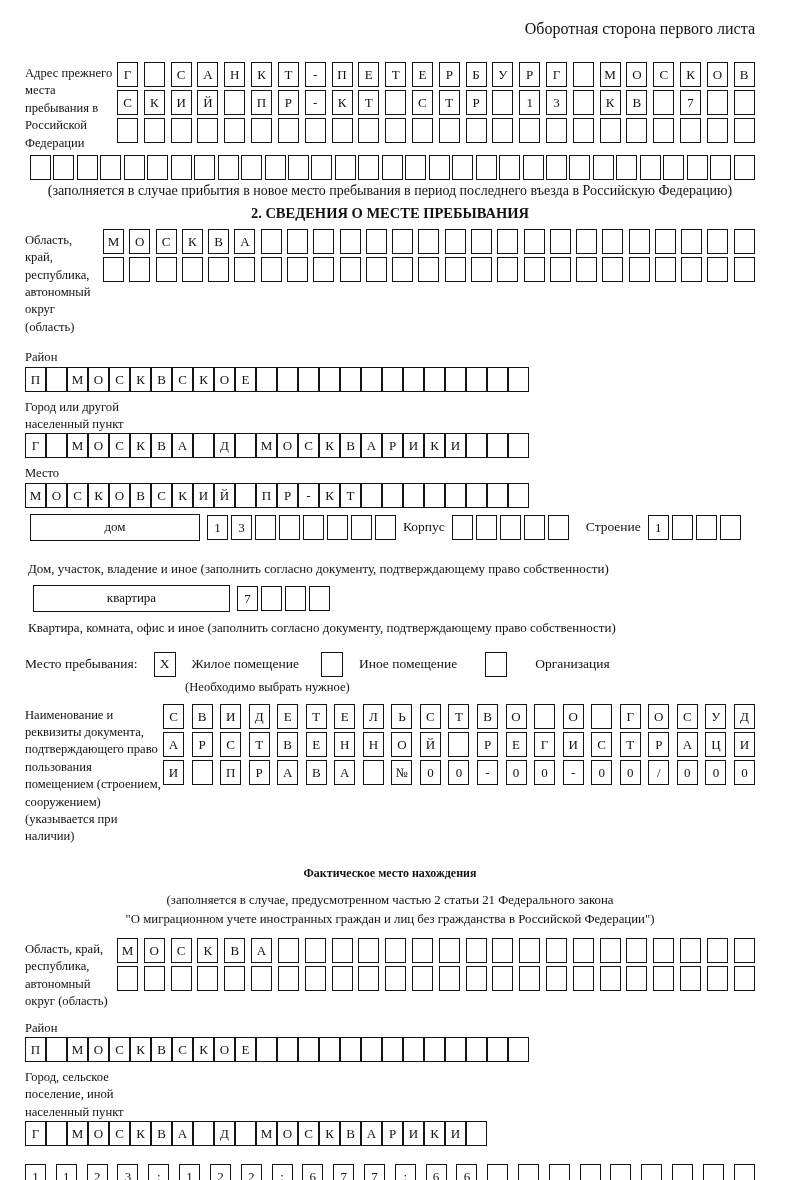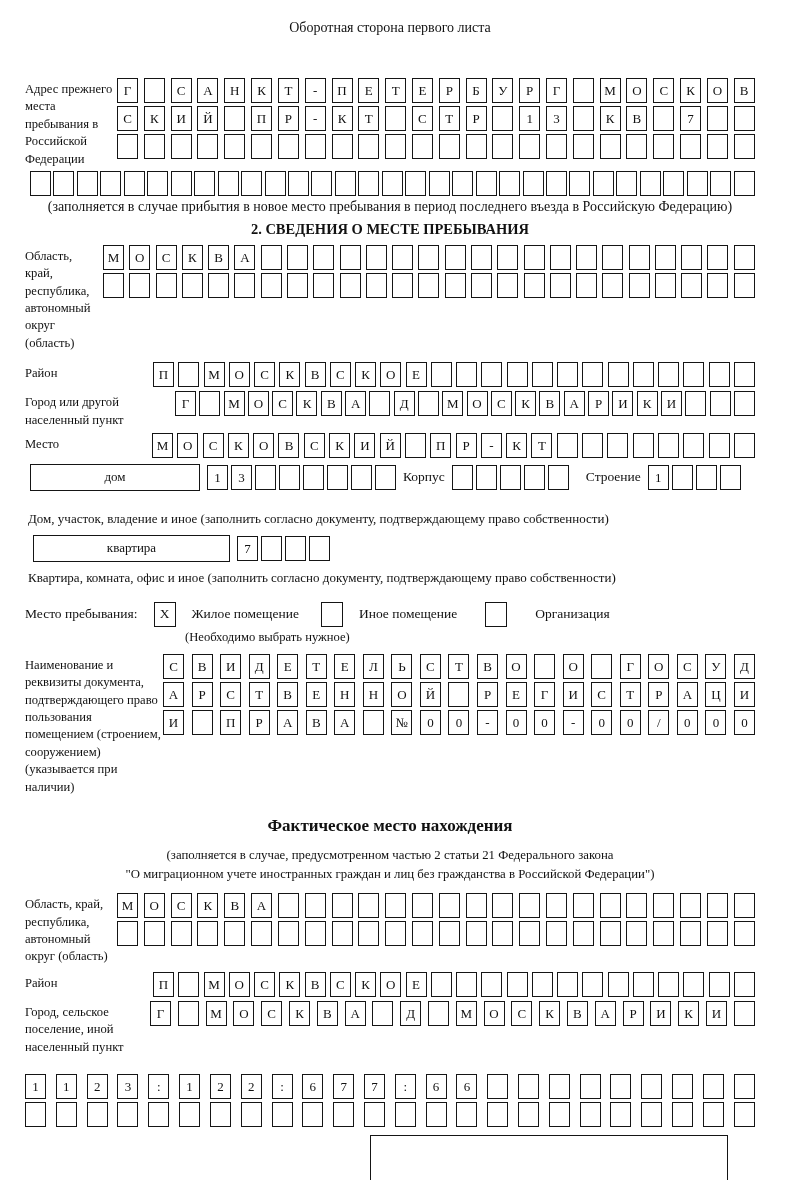--- a/index.html
+++ b/index.html
@@ -6,21 +6,21 @@
   .page{
     position:relative;
     width:800px;height:1180px;
     box-sizing:border-box;
     padding:16px 45px 10px 25px;
     background:#fff;
     font-family:"Liberation Serif","DejaVu Serif",serif;
     color:#111;
     overflow:hidden;
   }
-  .note{text-align:center;font-size:14px;margin:4px 0 42px;}
+  .note{text-align:right;font-size:16px;margin:4px 0 24px;}
   .group{display:flex;align-items:flex-start;}
   .flabel{flex-shrink:0;font-size:12.6px;line-height:1.38;padding-top:3px;}
   .rows{flex:1;display:flex;flex-direction:column;gap:3px;}
   .boxrow{display:flex;justify-content:space-between;width:100%;}
   .cellgroup{display:inline-flex;gap:3px;}
   .cell{
     width:21px;height:25px;box-sizing:border-box;
     border:1.6px solid #151515;
     display:inline-flex;align-items:center;justify-content:center;
     font-size:13px;line-height:1;background:#fff;flex-shrink:0;
@@ -36,23 +36,23 @@
   }
   .dom-row{display:flex;align-items:center;margin:6px 0 2px 5px;gap:7px;font-size:13.5px;}
   .kv-row{display:flex;align-items:center;margin:8px 0 2px 8px;gap:7px;}
   .inline-label{font-size:13.5px;white-space:nowrap;}
   .mesto-row{display:flex;align-items:center;gap:16px;font-size:13.5px;margin:16px 0 0;}
   .chk{
     width:22px;height:25px;box-sizing:border-box;border:1.6px solid #151515;
     display:inline-flex;align-items:center;justify-content:center;font-size:13.5px;flex-shrink:0;
   }
   .hint{font-size:12.6px;margin:3px 0 9px 160px;width:290px;text-align:left;}
-  .fact-title{text-align:center;font-weight:bold;font-size:17px;margin:20px 0 10px;}
+  .fact-title{text-align:center;font-weight:bold;font-size:12px;margin:20px 0 10px;}
   .fact-cap{text-align:center;font-size:12.8px;line-height:1.5;}
-  .mb10{margin-bottom:10px;} .mb6{margin-bottom:6px;} .mb4{margin-bottom:4px;}
+  .mb10{margin-bottom:10px;} .mb6{margin-bottom:6px;} .mb4{margin-bottom:4px;flex-direction:column;}
   .w92{width:92px;} .w78{width:78px;} .w128{width:128px;} .w150{width:150px;}
   .w127{width:127px;} .w138{width:138px;} .w125{width:125px;} .w123{width:123px;}
   .stamp-box{
     margin:8px 0 0 345px;width:358px;height:176px;
     border:1.8px solid #151515;box-sizing:border-box;background:#fff;
   }
 </style>
 </head>
 <body>
 

